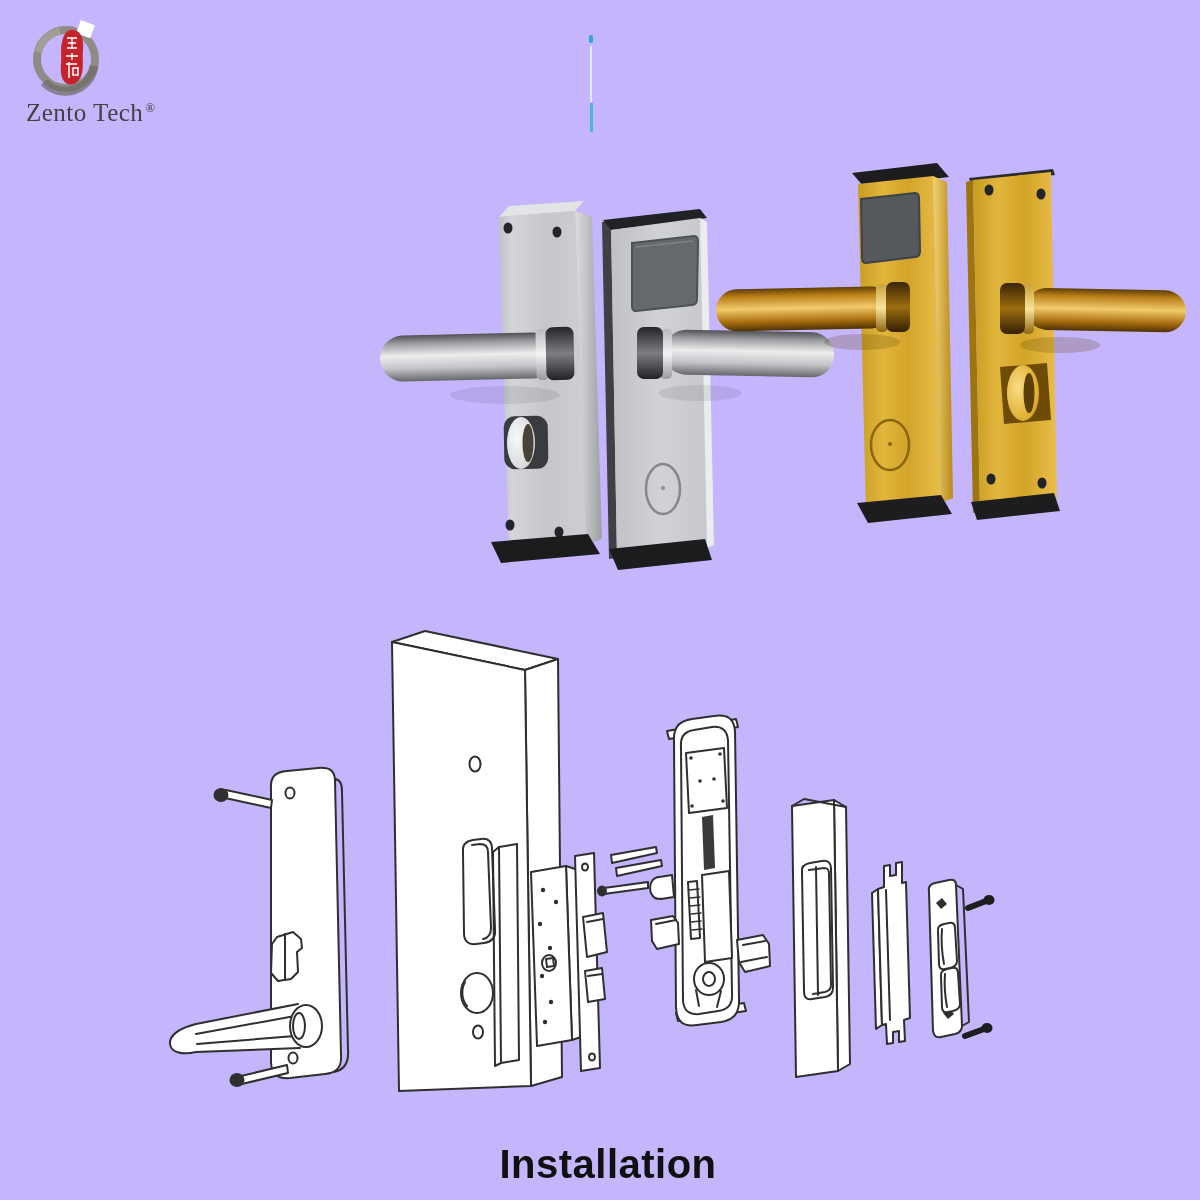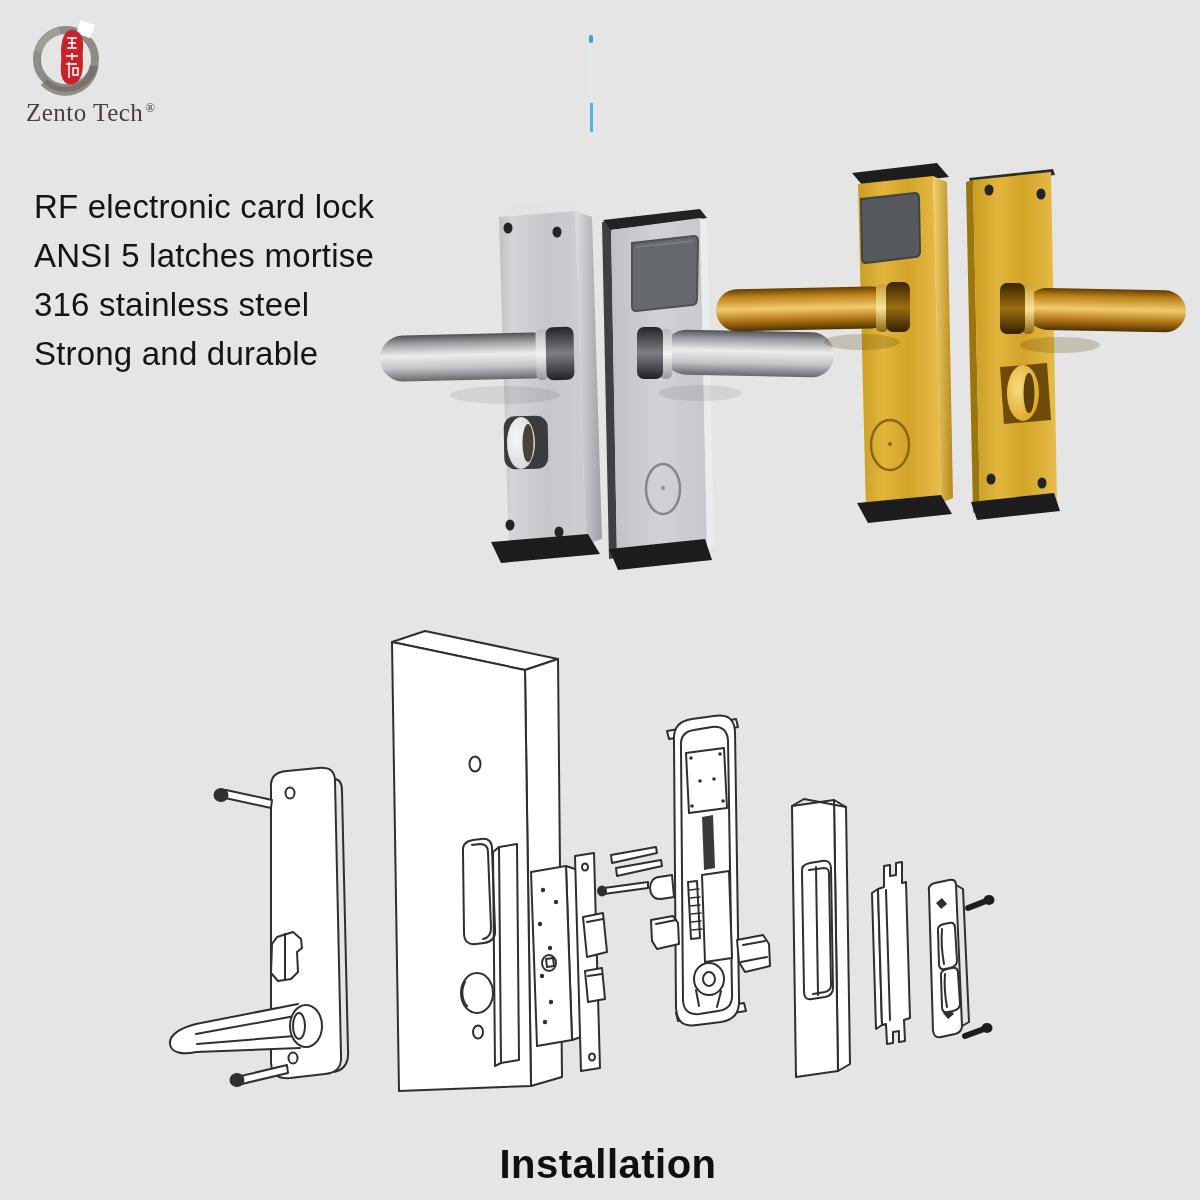--- a/index.html
+++ b/index.html
@@ -1,16 +1,16 @@
 <!DOCTYPE html>
 <html><head>
 <meta charset="utf-8">
 <style>
   html,body{margin:0;padding:0;background:#fff}
-  .canvas{position:relative;width:1200px;height:1200px;background:#e5e5e5;overflow:hidden;
+  .canvas{position:relative;width:1200px;height:1200px;background:#c4b5fd;overflow:hidden;
           font-family:"Liberation Sans",sans-serif}
   .art{position:absolute;left:0;top:0}
   .brand-line{position:absolute;left:26px;top:99px;font-family:"Liberation Serif",serif;
               font-size:25px;color:#4a3e3e;letter-spacing:.5px;white-space:nowrap}
   .brand-line .reg{font-size:13px;vertical-align:super;margin-left:2px}
   .features{position:absolute;left:34px;top:182px;color:#141414;font-size:33px;line-height:49px;
             font-weight:500;letter-spacing:.2px;white-space:nowrap}
   .caption{position:absolute;left:0;top:1142px;width:1216px;text-align:center;
            font-size:40px;font-weight:700;color:#101010;letter-spacing:.5px}
 </style>
@@ -337,22 +337,16 @@
           <ellipse cx="987" cy="1028" rx="5.5" ry="5" fill="#1d1d1d" stroke="none"></ellipse>
         </g>
       </g>
     </g>
   </svg>
 
   <div class="brand-line">
     <span>Zento Tech</span><span class="reg">®</span>
   </div>
 
-  <div class="features">
-    <div>RF electronic card lock</div>
-    <div>ANSI 5 latches mortise</div>
-    <div>316 stainless steel</div>
-    <div>Strong and durable</div>
-  </div>
 
   <div class="caption">Installation</div>
 
 </div>
 
 </body></html>

